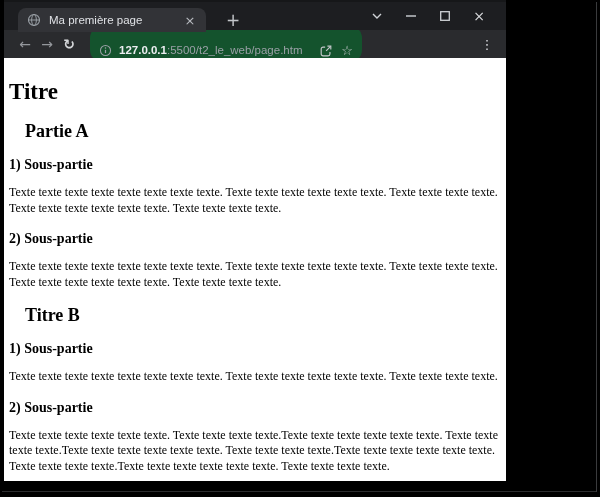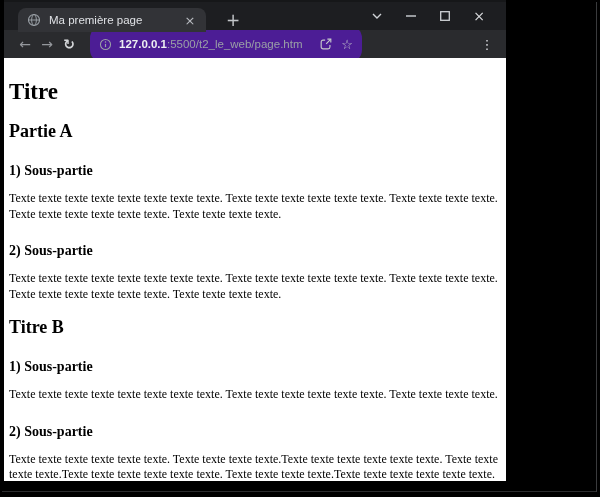--- a/index.html
+++ b/index.html
@@ -59,22 +59,22 @@
     height: 28px; background: #2a2b2e; flex: 0 0 auto;
     display: flex; align-items: center; padding: 0 10px;
   }
   .nav-icon {
     font-family: "DejaVu Sans", sans-serif;
     font-size: 14px; color: #94979c; width: 22px; text-align: center;
   }
   .nav-icon.reload { color: #d4d6d9; font-size: 14px; font-weight: bold; }
   .urlbar {
     width: 272px; height: 22px; margin-left: 10px;
-    background: #4c1d95; border-radius: 12px;
-    display: flex; align-items: center; padding: 18px 9px;
+    background: #14532d; border-radius: 12px;
+    display: flex; align-items: flex-start; padding: 18px 9px;
   }
   .urlbar .info { flex: 0 0 auto; margin-right: 7px; display:flex; }
   .url-text { font-size: 11.5px; white-space: nowrap; flex: 1; overflow: hidden; }
   .url-host { color: #eceef1; font-weight: bold; }
   .url-path { color: #9aa0a6; }
   .pill-icon { flex: 0 0 auto; margin-left: 8px; display: flex; align-items: center; }
   .star {
     font-family: "DejaVu Sans", sans-serif; color: #c6c9cd; font-size: 13px; line-height: 13px;
   }
   .toolbar-spacer { flex: 1; }
@@ -83,22 +83,22 @@
     width: 18px; text-align: center;
   }
 
   
   .content {
     flex: 1; background: #fff; color: #000; overflow: hidden;
     font-family: "Liberation Serif", serif;
     padding: 3px 8px 0 5px;
   }
   .content h1 { font-size: 23px; margin: 18px 0 16px; font-weight: bold; }
-  .content h2 { font-size: 18px; margin: 15px 0 12px; font-weight: bold; }
-  .content h3 { font-size: 14px; margin: 21px 0 12px; font-weight: bold; }
+  .content h2 { font-size: 18px; margin: 15px 16px 12px; font-weight: bold; }
+  .content h3 { font-size: 14px; margin: 15px 0 12px; font-weight: bold; }
   .content p  { font-size: 12px; line-height: 15.5px; margin: 12px 0; }
 </style>
 </head>
 <body>
 
 <div class="browser">
 
   <div class="tabstrip">
     <div class="tab">
       <span style="display:flex;">

